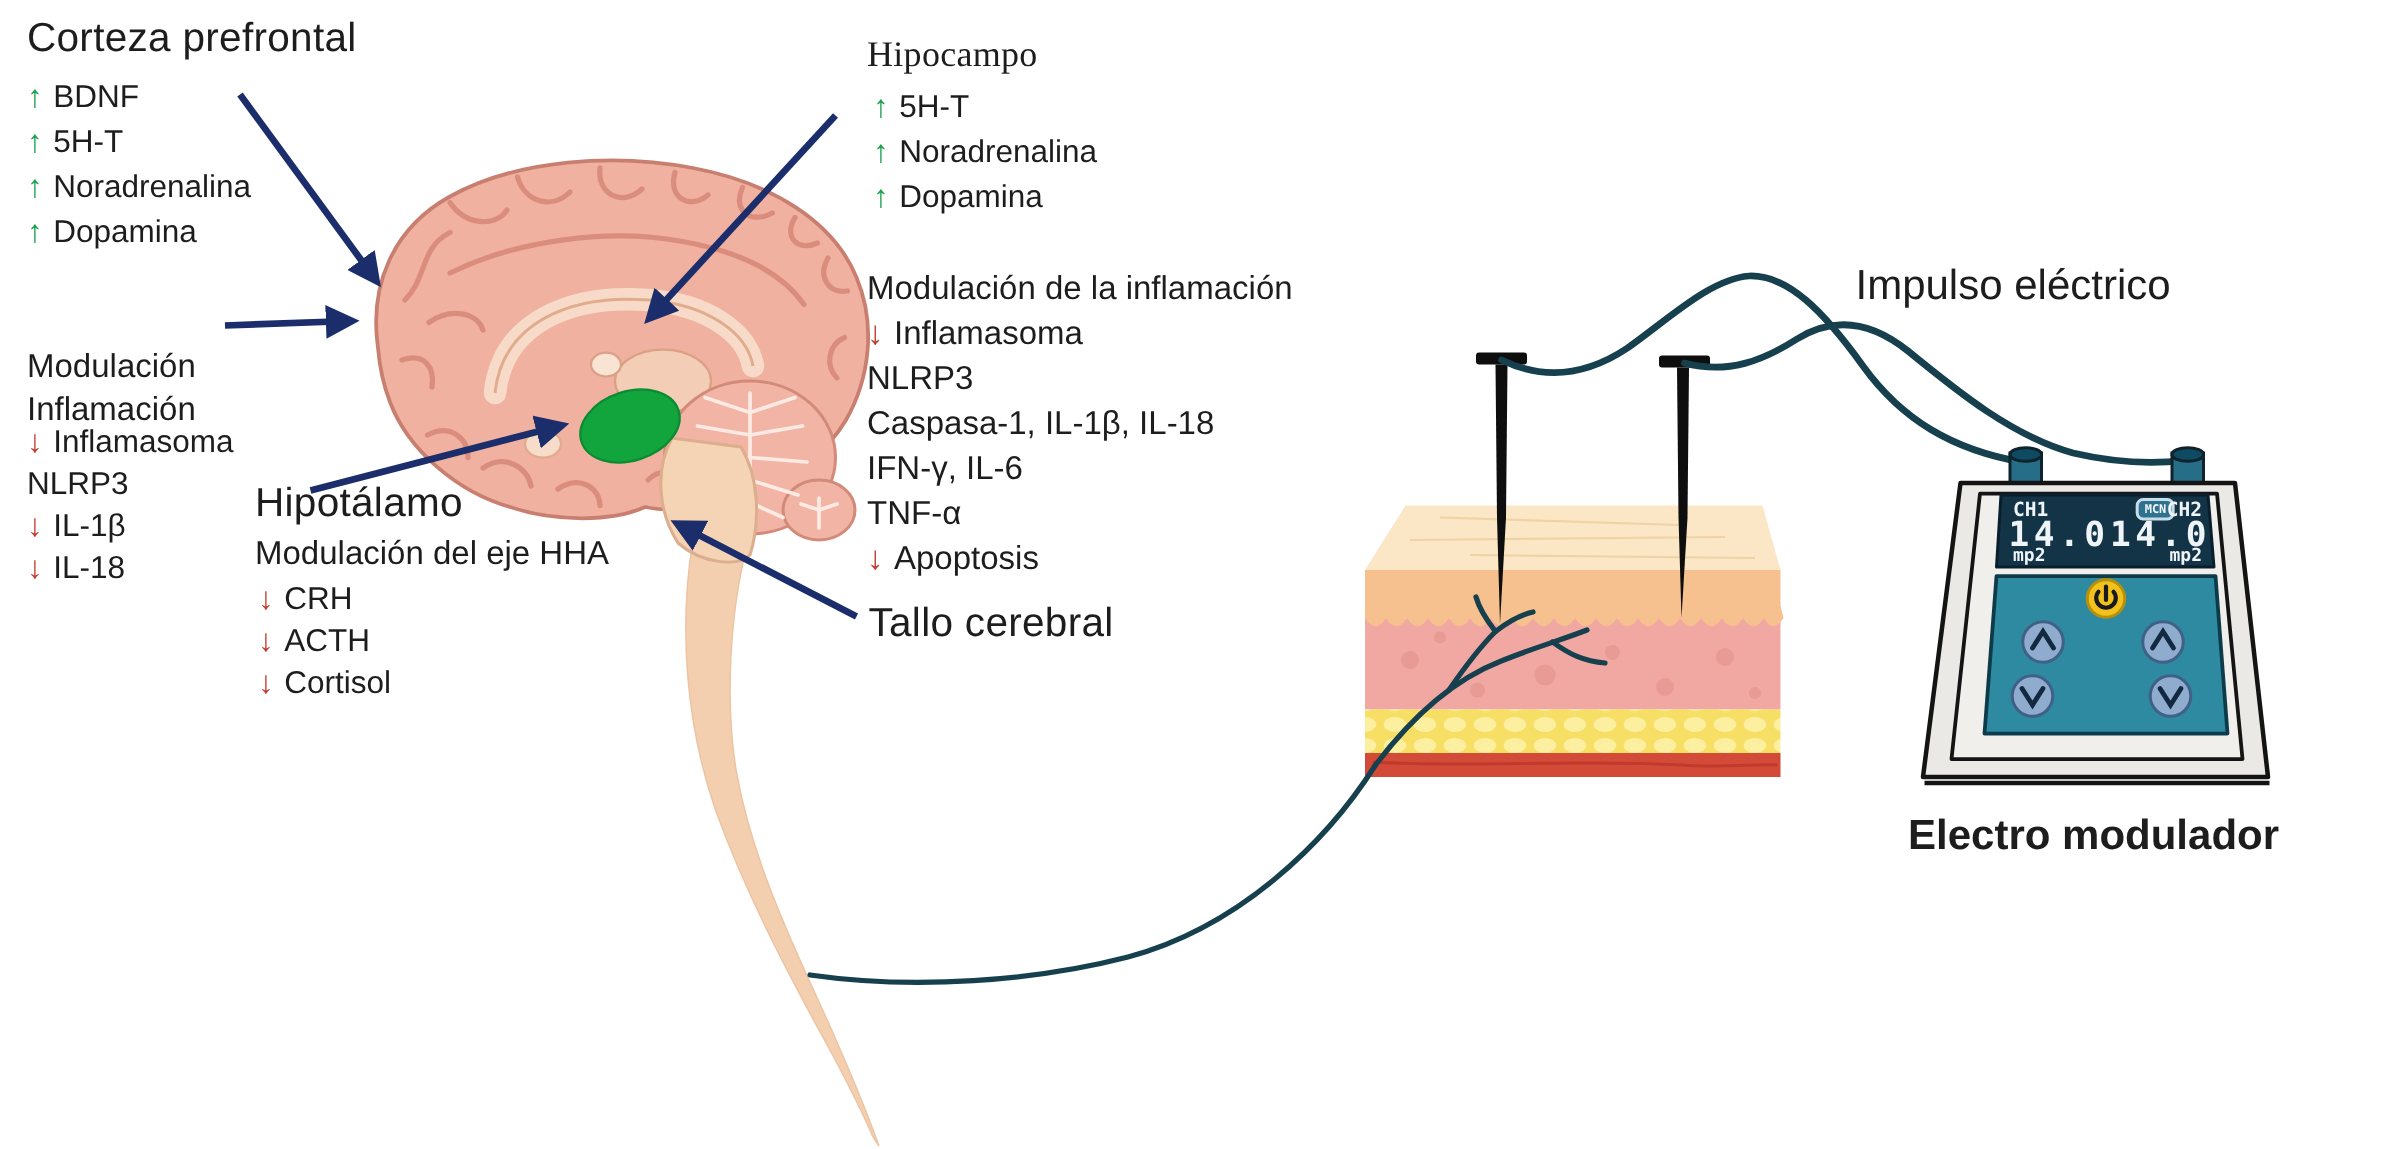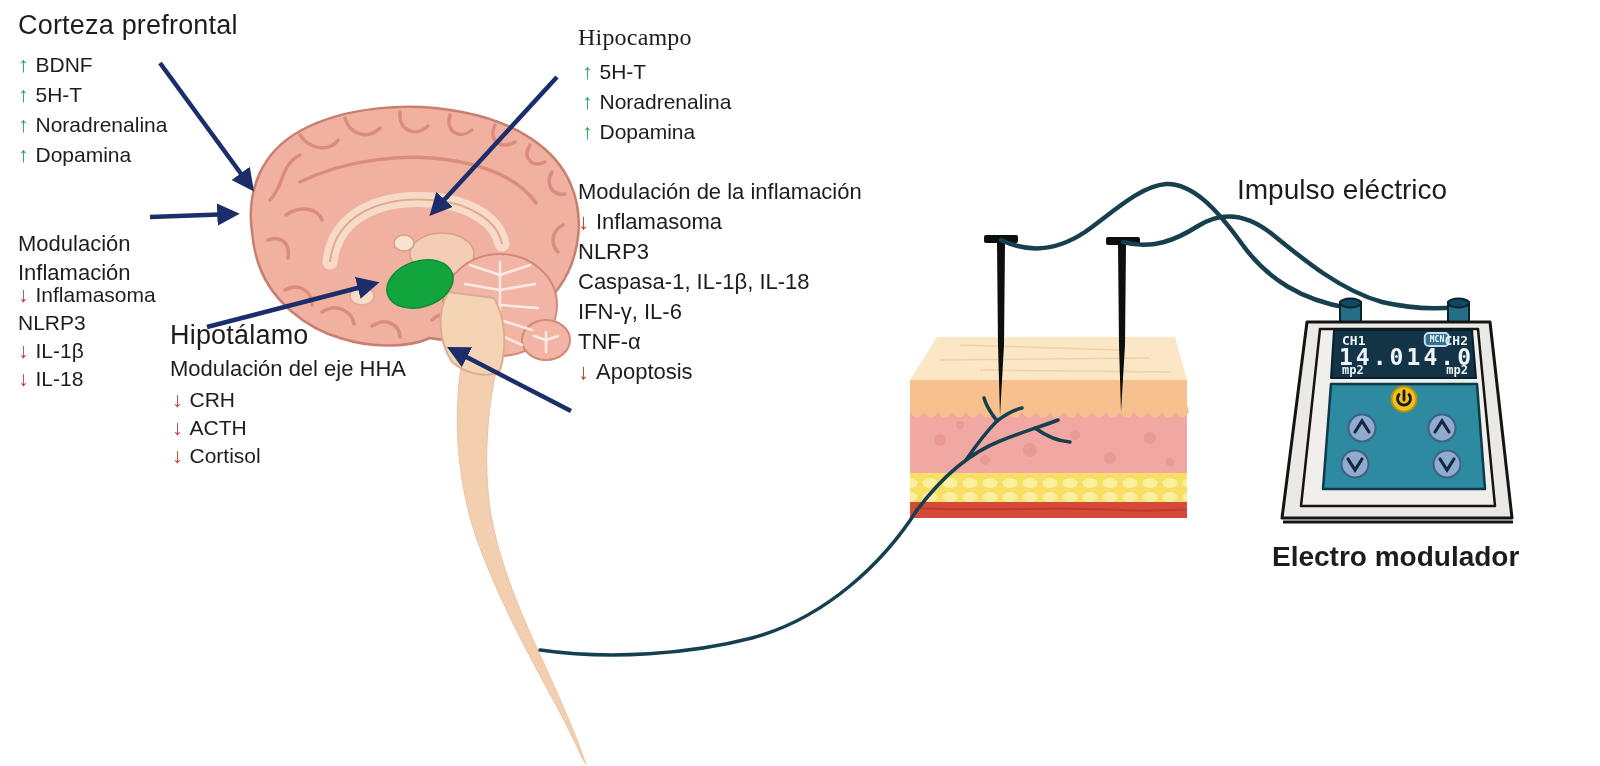--- a/index.html
+++ b/index.html
@@ -316,20 +316,21 @@
           <span class="g down">↓</span>
           <span>ACTH</span>
         </div>
     <div class="li">
           <span class="g down">↓</span>
           <span>Cortisol</span>
         </div>
   </div>
 </div>
 
+<div class="tb title" style="left:579px;top:400px">Tallo cerebral</div>
 
 <div class="tb" style="left:1237px;top:174px;font-size:28px">Impulso eléctrico</div>
 
 <div class="tb bold" style="left:1272px;top:541px;font-size:28px">Electro modulador</div>
 
 <div id="screen-text">
   <span class="ch" style="left:9px">CH1</span>
   <span id="screen-badge">MCN</span>
   <span class="ch" style="right:9px">CH2</span>
   <span class="val" style="left:6px">14.0</span>

